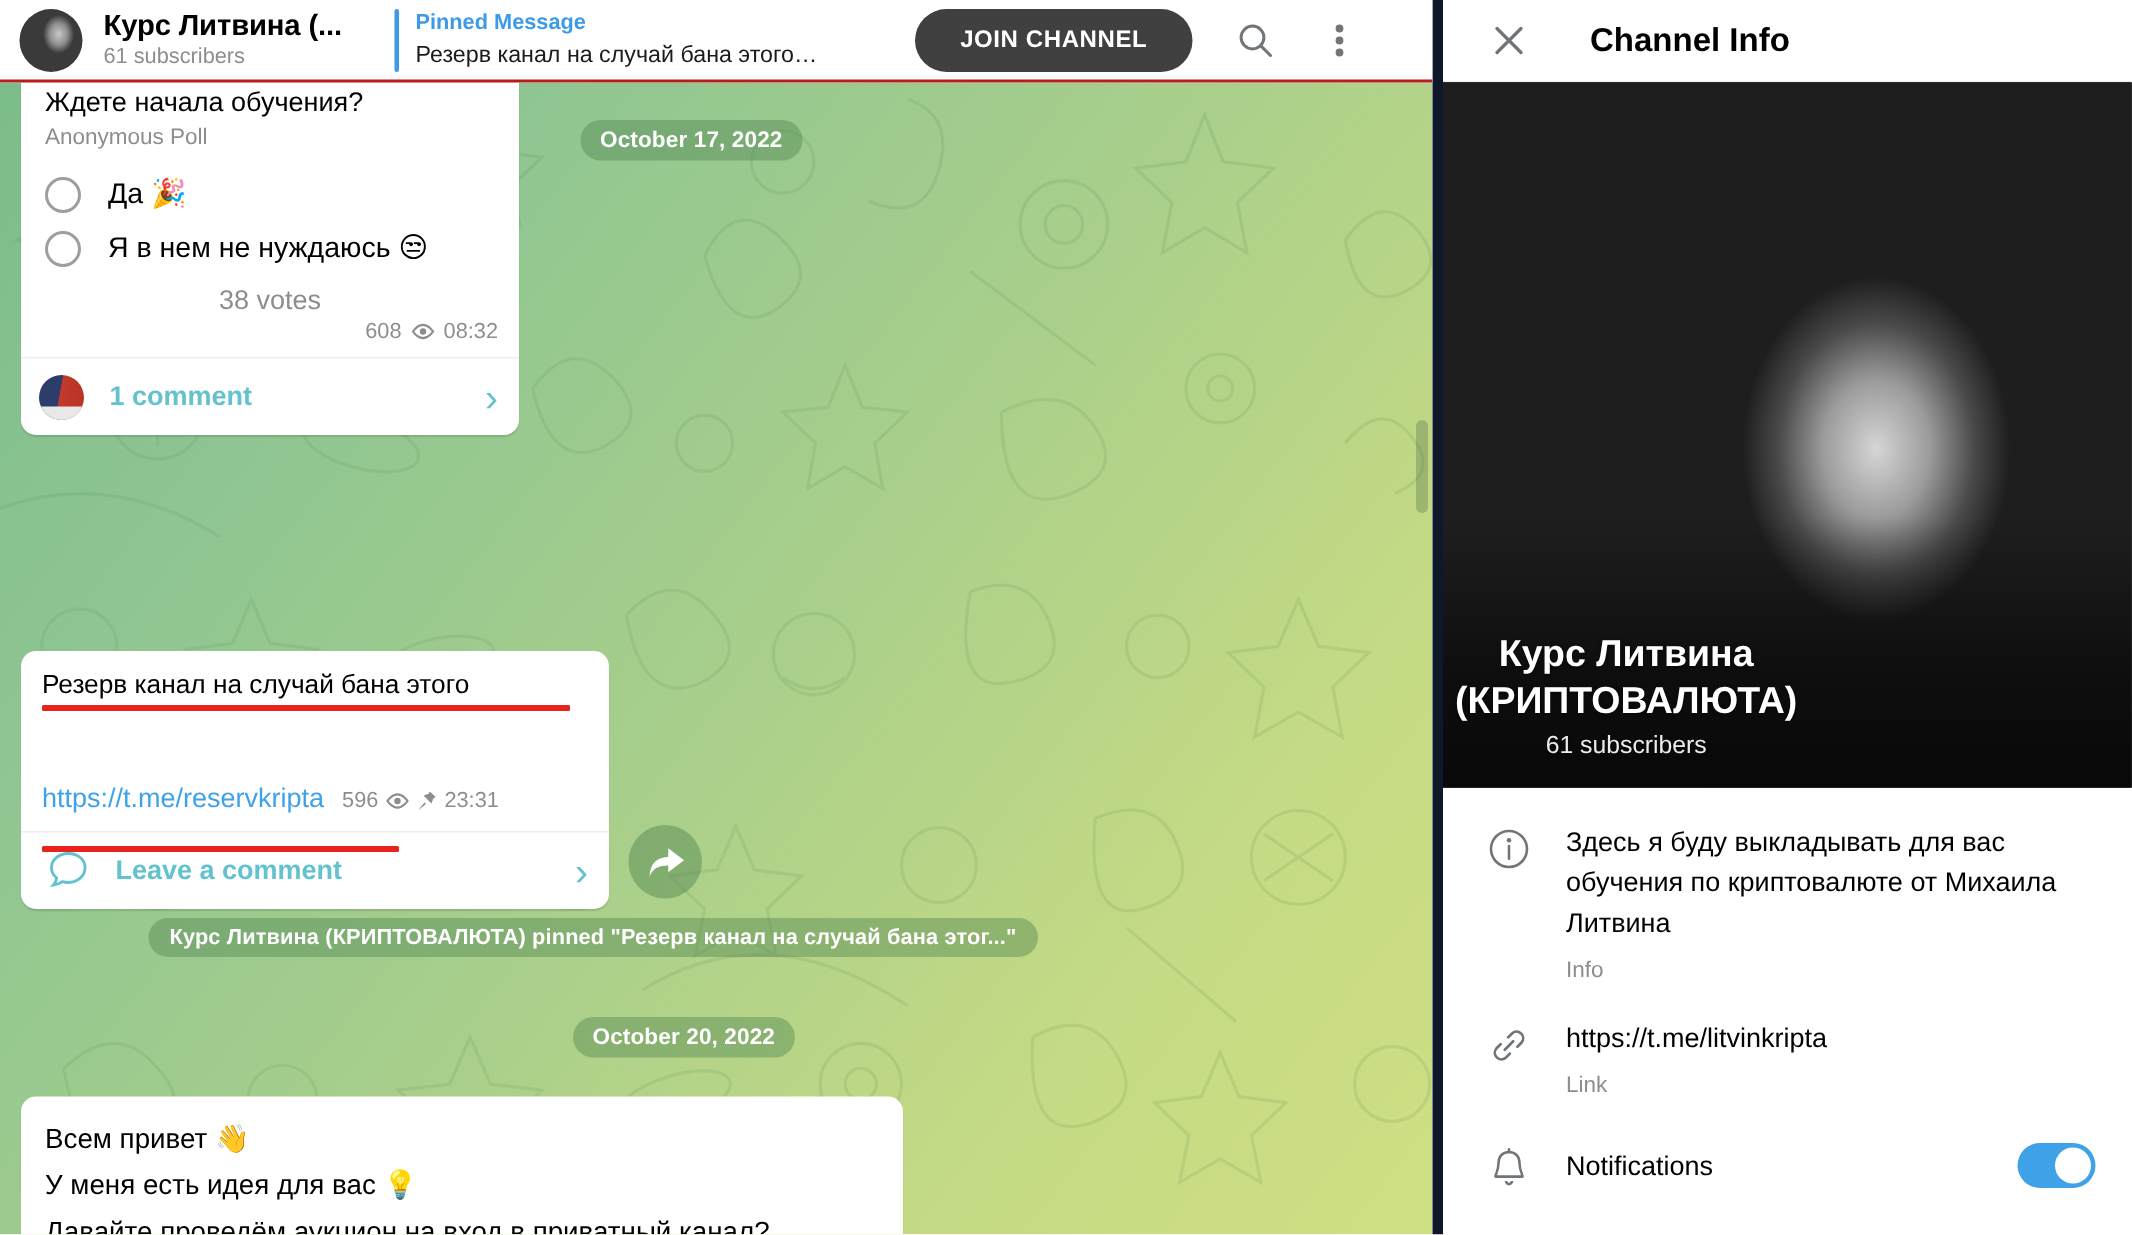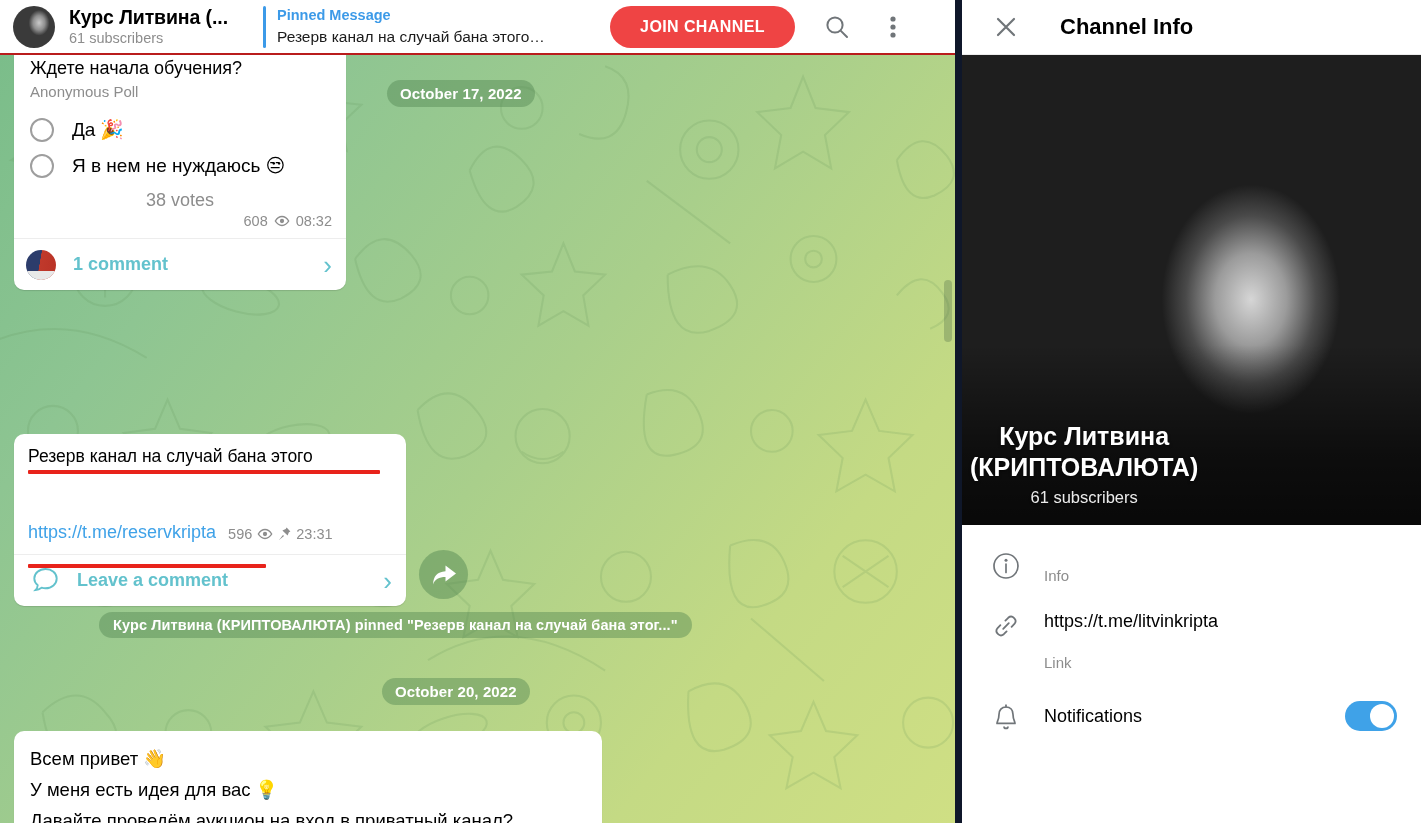--- a/index.html
+++ b/index.html
@@ -40,21 +40,21 @@
   .pinned-bar { width: 3px; height: 42px; background: #3c9ae8; border-radius: 2px; }
   .pinned-texts { margin-left: 11px; width: 315px; }
   .pinned-label { font-size: 14.5px; color: #3c9ae8; font-weight: bold; line-height: 19px; }
   .pinned-text {
     font-size: 15.5px; color: #1b1b1b; line-height: 21px; white-space: nowrap;
     overflow: hidden; text-overflow: ellipsis; margin-top: 1px;
   }
 
   .join-btn {
     margin-left: 18px; height: 42px; min-width: 185px; padding: 0 22px;
-    background: #ef4444; color: #fff; border: none; border-radius: 21px;
+    background: #404040; color: #fff; border: none; border-radius: 21px;
     font-size: 16px; font-weight: bold; letter-spacing: 0.4px; cursor: pointer;
     font-family: "Liberation Sans", sans-serif;
   }
   .hdr-icon {
     width: 40px; height: 40px; display: flex; align-items: center; justify-content: center;
     cursor: pointer; color: #707579;
   }
   .hdr-icon.search { margin-left: 22px; }
   .hdr-icon.menu { margin-left: 16px; }
 
@@ -182,21 +182,21 @@
   .pc-sub { font-size: 16.5px; margin-top: 5px; opacity: .92; text-shadow: 0 1px 3px rgba(0,0,0,.6); }
 
   .info-rows { padding-top: 12px; }
   .info-row { display: flex; padding: 11px 24px 11px 24px; align-items: flex-start; cursor: pointer; }
   .info-icon {
     width: 40px; flex: 0 0 40px; display: flex; justify-content: center; padding-top: 4px; color: #707579;
   }
   .info-body { margin-left: 18px; flex: 1; }
   .info-value { font-size: 18px; color: #000; line-height: 27px; }
   .info-value.linky { color: #000; }
-  .info-sub { font-size: 15px; color: #8d8d8d; margin-top: 18px; line-height: 20px; }
+  .info-sub { font-size: 15px; color: #8d8d8d; margin-top: 8px; line-height: 20px; }
   .info-row.notif { align-items: center; padding-top: 16px; }
   .notif-label { font-size: 18px; color: #000; }
   .toggle {
     width: 52px; height: 30px; border-radius: 15px; background: #3fa2e8; position: relative;
     cursor: pointer; flex: 0 0 52px;
   }
   .toggle .knob {
     position: absolute; top: 3px; right: 3px; width: 24px; height: 24px;
     border-radius: 50%; background: #fff;
   }
@@ -403,20 +403,21 @@
     <div class="info-rows">
       <div class="info-row">
         <div class="info-icon">
           <svg width="28" height="28" viewBox="0 0 28 28">
             <circle cx="14" cy="14" r="12" fill="none" stroke="#707579" stroke-width="1.7"></circle>
             <circle cx="14" cy="8.2" r="1.5" fill="#707579"></circle>
             <path d="M14 12 L14 20.5" stroke="#707579" stroke-width="1.7" stroke-linecap="round"></path>
           </svg>
         </div>
         <div class="info-body">
+          <div class="info-value">Здесь я буду выкладывать для вас обучения по криптовалюте от Михаила Литвина</div>
           <div class="info-sub">Info</div>
         </div>
       </div>
 
       <div class="info-row">
         <div class="info-icon">
           <svg width="28" height="28" viewBox="0 0 28 28">
             <path d="M11.2 16.8 L16.8 11.2" stroke="#707579" stroke-width="1.8" stroke-linecap="round"></path>
             <path d="M13.4 8.6 L16.2 5.8 a4.4 4.4 0 0 1 6.2 6.2 L19.6 14.8" fill="none" stroke="#707579" stroke-width="1.8" stroke-linecap="round"></path>
             <path d="M14.6 19.4 L11.8 22.2 a4.4 4.4 0 0 1 -6.2 -6.2 L8.4 13.2" fill="none" stroke="#707579" stroke-width="1.8" stroke-linecap="round"></path>

